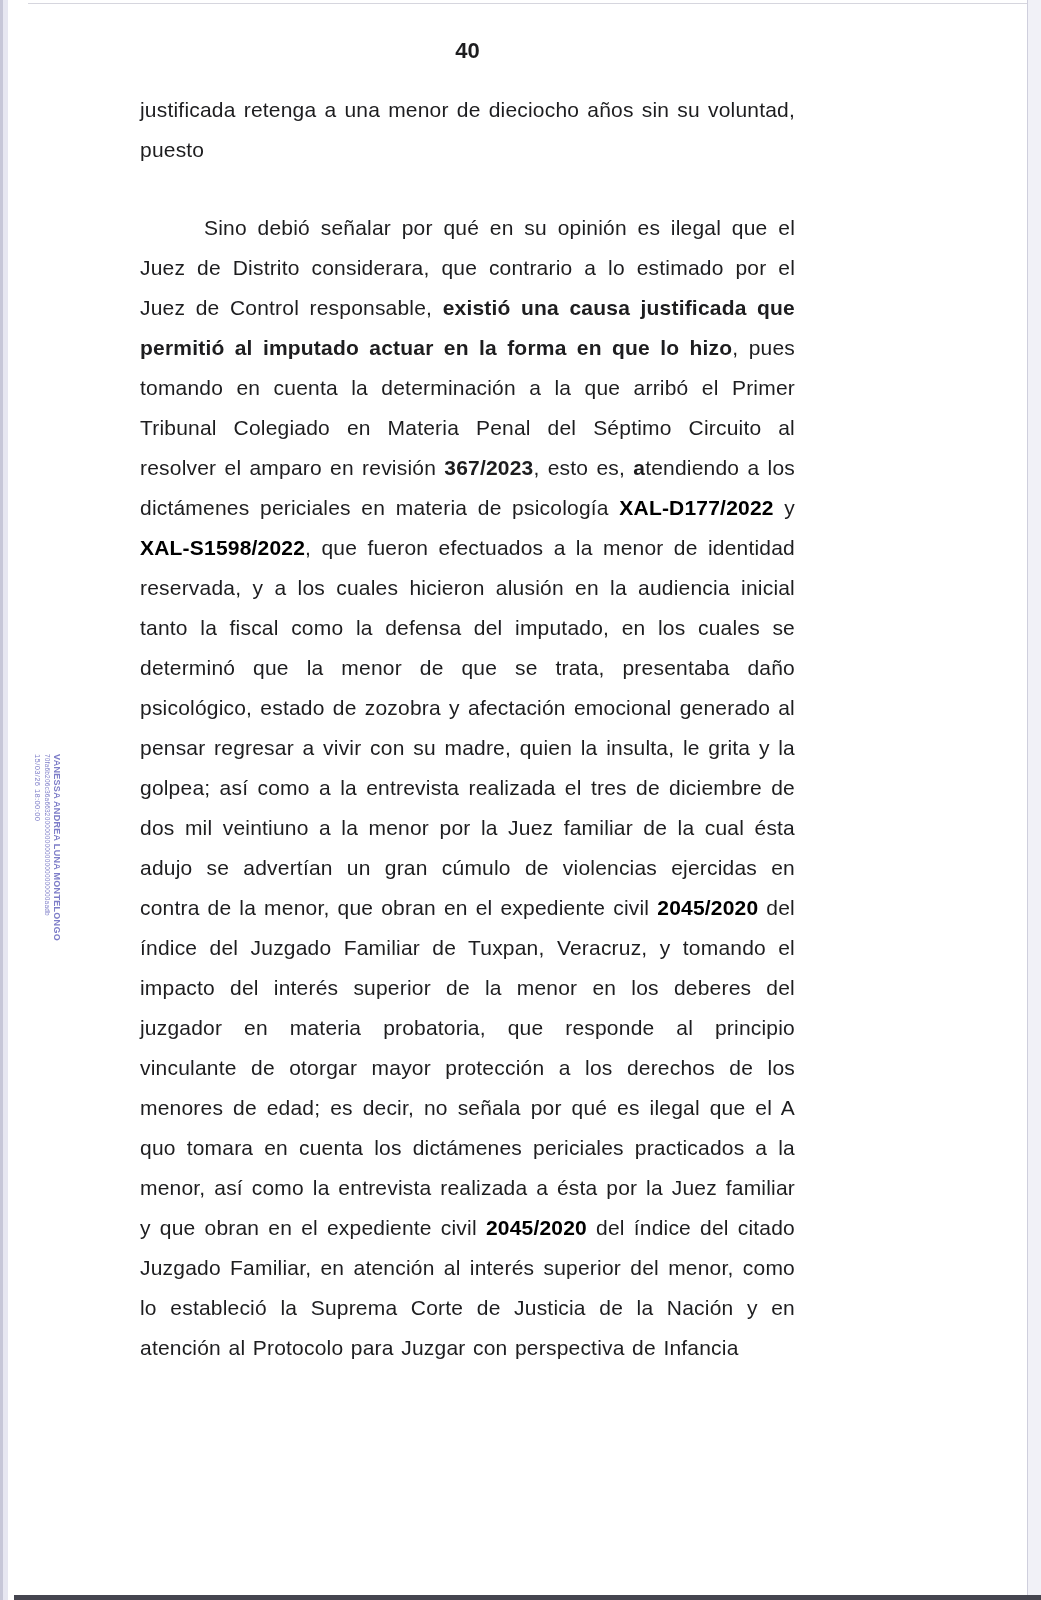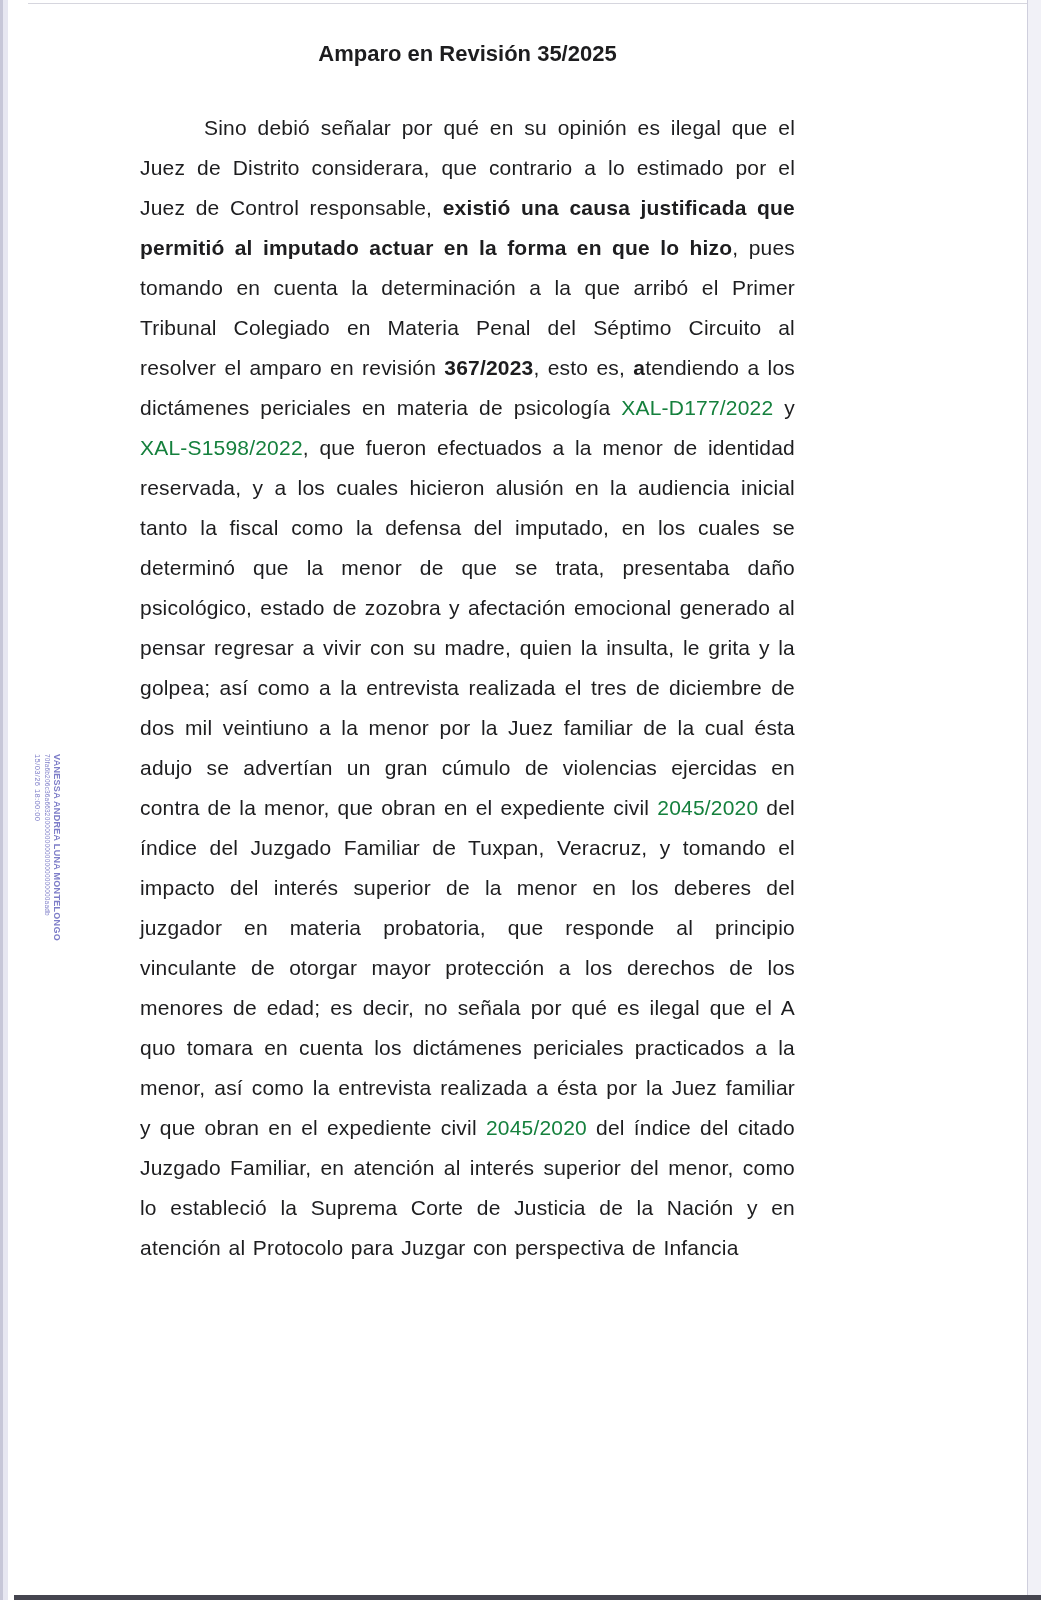--- a/index.html
+++ b/index.html
@@ -47,21 +47,21 @@
     font-size:21px;
     line-height:40px;
     text-align:justify;
     letter-spacing:0.2px;
     word-spacing:1.5px;
   }
   p.first{margin-top:26px;}
   p.indent{text-indent:64px;margin-top:38px;}
   .run-n{font-weight:normal;}
   .run-b{font-weight:bold;margin-top:8px;}
-  .run-r{font-weight:normal;color:#15803d;}
+  .run-r{font-weight:bold;color:#000000;}
 
   
   .sig-stamp{
     position:absolute;
     left:62px;top:754px;
     width:182px;
     transform:rotate(90deg);
     transform-origin:0 0;
     color:#7d7dc8;
     line-height:10px;
@@ -81,18 +81,19 @@
   <div class="edge-top"></div>
   <div class="edge-bottom"></div>
 
   <div class="sig-stamp">
     <div class="sig-name">VANESSA ANDREA LUNA MONTELONGO</div>
     <div class="sig-hash">70fa6b206c36a66320000000000000000000000aadb</div>
     <div class="sig-date">15/03/26 18:00:00</div>
   </div>
 
   <div class="content">
-    <div class="header-title">Amparo en Revisión 35/2025</div>
+    <div class="page-number">40</div>
 
+    <p class="body-par first"><span class="run-n">justificada retenga a una menor de dieciocho años sin su voluntad, puesto</span></p>
     <p class="body-par indent"><span class="run-n">Sino debió señalar por qué en su opinión es ilegal que el Juez de Distrito considerara, que contrario a lo estimado por el Juez de Control responsable, </span><span class="run-b">existió una causa justificada que permitió al imputado actuar en la forma en que lo hizo</span><span class="run-n">, pues tomando en cuenta la determinación a la que arribó el Primer Tribunal Colegiado en Materia Penal del Séptimo Circuito al resolver el amparo en revisión </span><span class="run-b">367/2023</span><span class="run-n">, esto es, </span><span class="run-b">a</span><span class="run-n">tendiendo a los dictámenes periciales en materia de psicología </span><span class="run-r">XAL-D177/2022</span><span class="run-n"> y </span><span class="run-r">XAL-S1598/2022</span><span class="run-n">, que fueron efectuados a la menor de identidad reservada, y a los cuales hicieron alusión en la audiencia inicial tanto la fiscal como la defensa del imputado, en los cuales se determinó que la menor de que se trata, presentaba daño psicológico, estado de zozobra y afectación emocional generado al pensar regresar a vivir con su madre, quien la insulta, le grita y la golpea; así como a la entrevista realizada el tres de diciembre de dos mil veintiuno a la menor por la Juez familiar de la cual ésta adujo se advertían un gran cúmulo de violencias ejercidas en contra de la menor, que obran en el expediente civil </span><span class="run-r">2045/2020</span><span class="run-n"> del índice del Juzgado Familiar de Tuxpan, Veracruz, y tomando el impacto del interés superior de la menor en los deberes del juzgador en materia probatoria, que responde al principio vinculante de otorgar mayor protección a los derechos de los menores de edad; es decir, no señala por qué es ilegal que el A quo tomara en cuenta los dictámenes periciales practicados a la menor, así como la entrevista realizada a ésta por la Juez familiar y que obran en el expediente civil </span><span class="run-r">2045/2020</span><span class="run-n"> del índice del citado Juzgado Familiar, en atención al interés superior del menor, como lo estableció la Suprema Corte de Justicia de la Nación y en atención al Protocolo para Juzgar con perspectiva de Infancia</span></p>
   </div>
 
 </div>
 
 </body></html>

